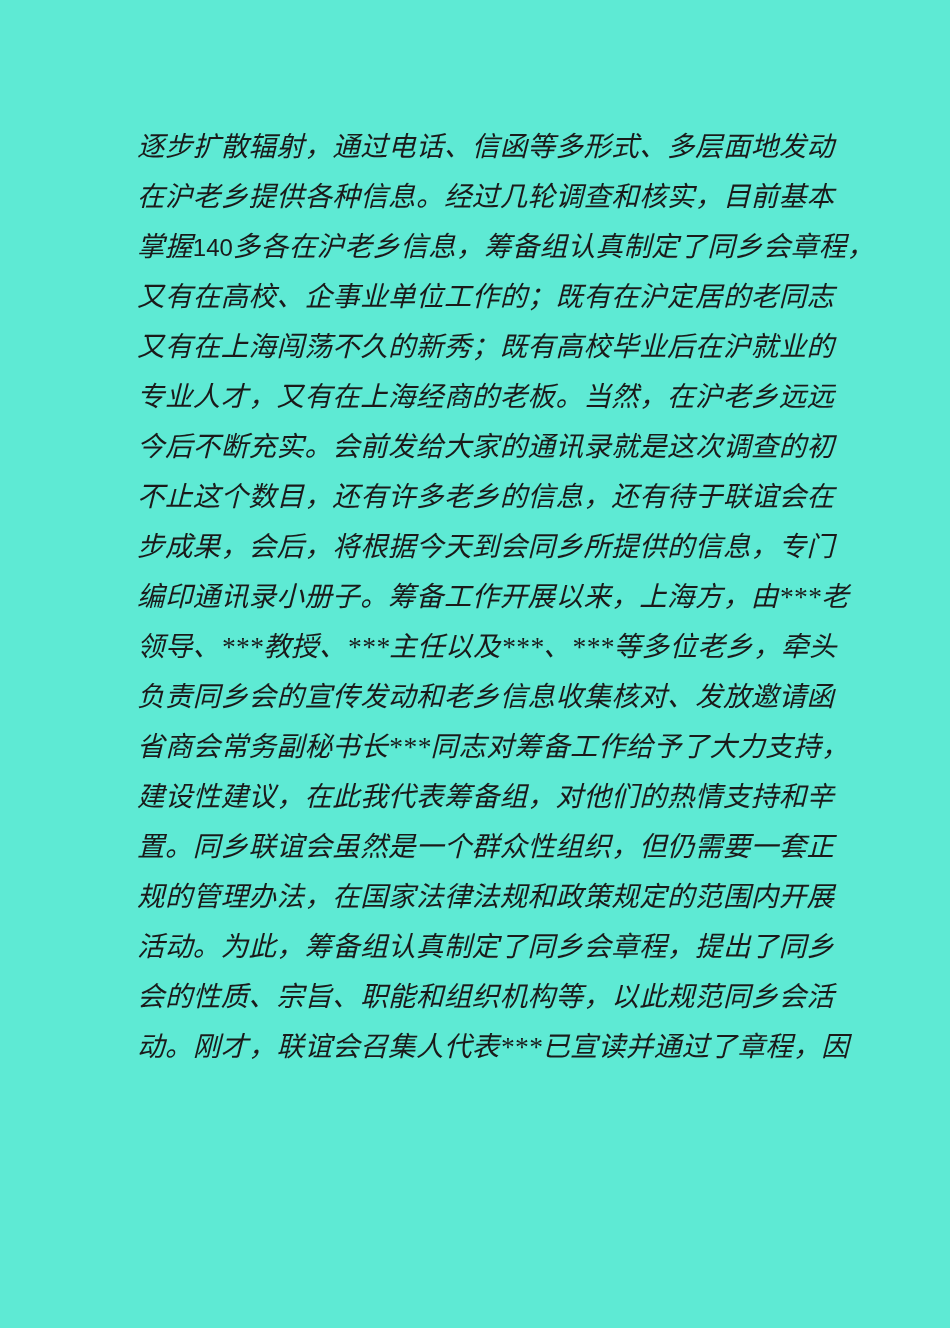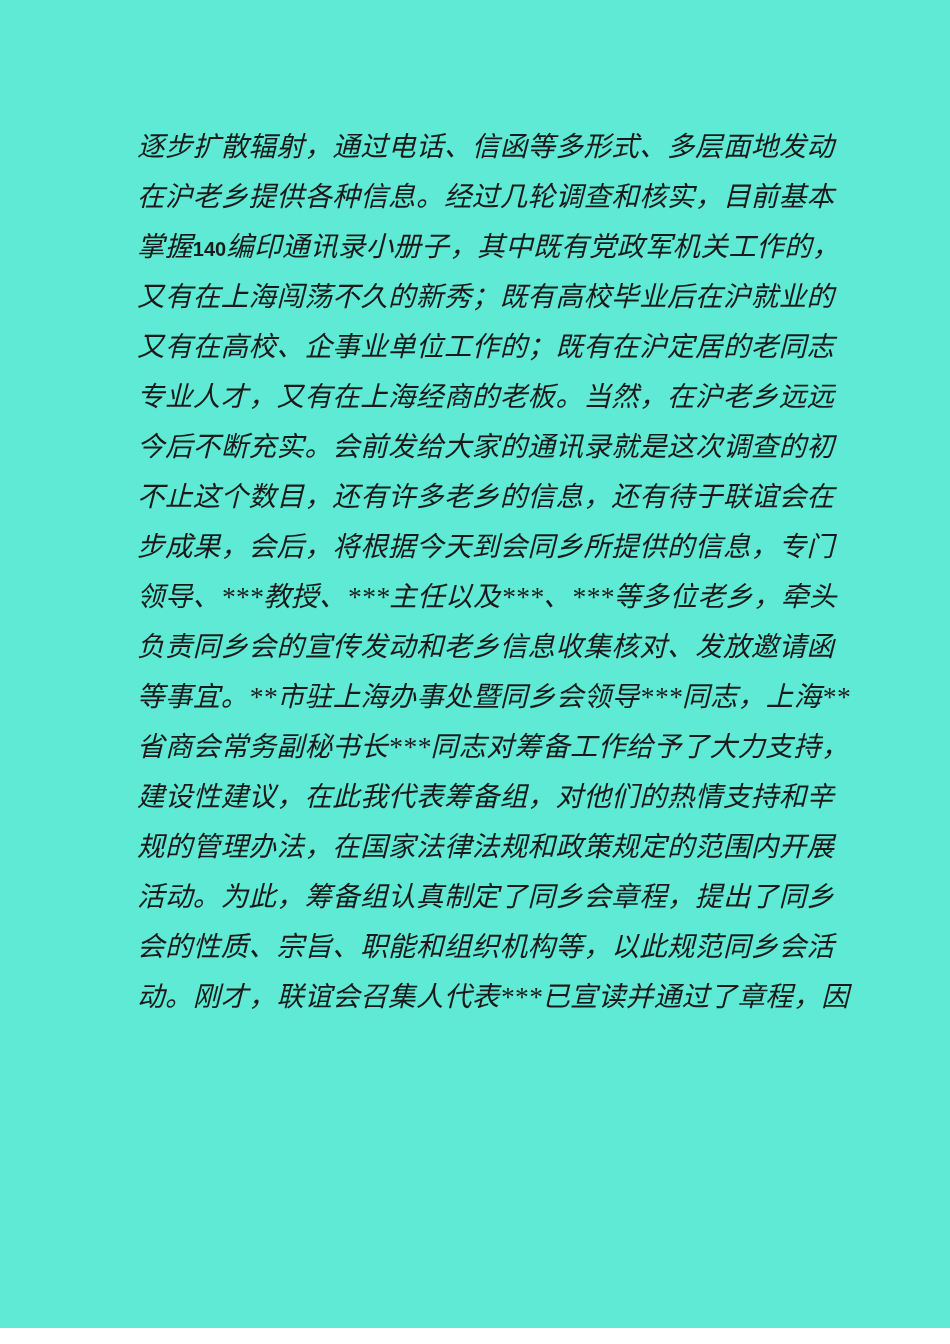--- a/index.html
+++ b/index.html
@@ -46,42 +46,43 @@
 
   
   .doc-line.ragged {
     text-align-last: left;
   }
 
   
   .num {
     font-family: "Liberation Sans", "DejaVu Sans", sans-serif;
     font-style: normal;
-    font-weight: 700;
-    font-size: 20px;
+    font-weight: 400;
+    font-size: 24px;
     letter-spacing: 0;
   }
 </style>
 </head>
 <body>
 
 <div class="page">
   <div class="doc-body">
       <div class="doc-line"><span>逐步扩散辐射，通过电话、信函等多形式、多层面地发动</span></div>
       <div class="doc-line"><span>在沪老乡提供各种信息。经过几轮调查和核实，目前基本</span></div>
-      <div class="doc-line"><span>掌握</span><span class="num">140</span><span>编印通讯录小册子，其中既有党政军机关工作的，</span></div>
+      <div class="doc-line"><span>掌握</span><span class="num">140</span><span>多各在沪老乡信息，筹备组认真制定了同乡会章程，</span></div>
+      <div class="doc-line"><span>又有在高校、企事业单位工作的；既有在沪定居的老同志</span></div>
       <div class="doc-line"><span>又有在上海闯荡不久的新秀；既有高校毕业后在沪就业的</span></div>
-      <div class="doc-line"><span>又有在高校、企事业单位工作的；既有在沪定居的老同志</span></div>
       <div class="doc-line"><span>专业人才，又有在上海经商的老板。当然，在沪老乡远远</span></div>
       <div class="doc-line"><span>今后不断充实。会前发给大家的通讯录就是这次调查的初</span></div>
       <div class="doc-line"><span>不止这个数目，还有许多老乡的信息，还有待于联谊会在</span></div>
       <div class="doc-line"><span>步成果，会后，将根据今天到会同乡所提供的信息，专门</span></div>
+      <div class="doc-line"><span>编印通讯录小册子。筹备工作开展以来，上海方，由***老</span></div>
       <div class="doc-line"><span>领导、***教授、***主任以及***、***等多位老乡，牵头</span></div>
       <div class="doc-line"><span>负责同乡会的宣传发动和老乡信息收集核对、发放邀请函</span></div>
-      <div class="doc-line"><span>等事宜。**市驻上海办事处暨同乡会领导***同志，上海**</span></div>
       <div class="doc-line"><span>省商会常务副秘书长***同志对筹备工作给予了大力支持，</span></div>
       <div class="doc-line"><span>建设性建议，在此我代表筹备组，对他们的热情支持和辛</span></div>
+      <div class="doc-line"><span>置。同乡联谊会虽然是一个群众性组织，但仍需要一套正</span></div>
       <div class="doc-line"><span>规的管理办法，在国家法律法规和政策规定的范围内开展</span></div>
       <div class="doc-line"><span>活动。为此，筹备组认真制定了同乡会章程，提出了同乡</span></div>
       <div class="doc-line"><span>会的性质、宗旨、职能和组织机构等，以此规范同乡会活</span></div>
       <div class="doc-line ragged"><span>动。刚才，联谊会召集人代表***已宣读并通过了章程，因</span></div>
     </div>
 </div>
 
 </body></html>

